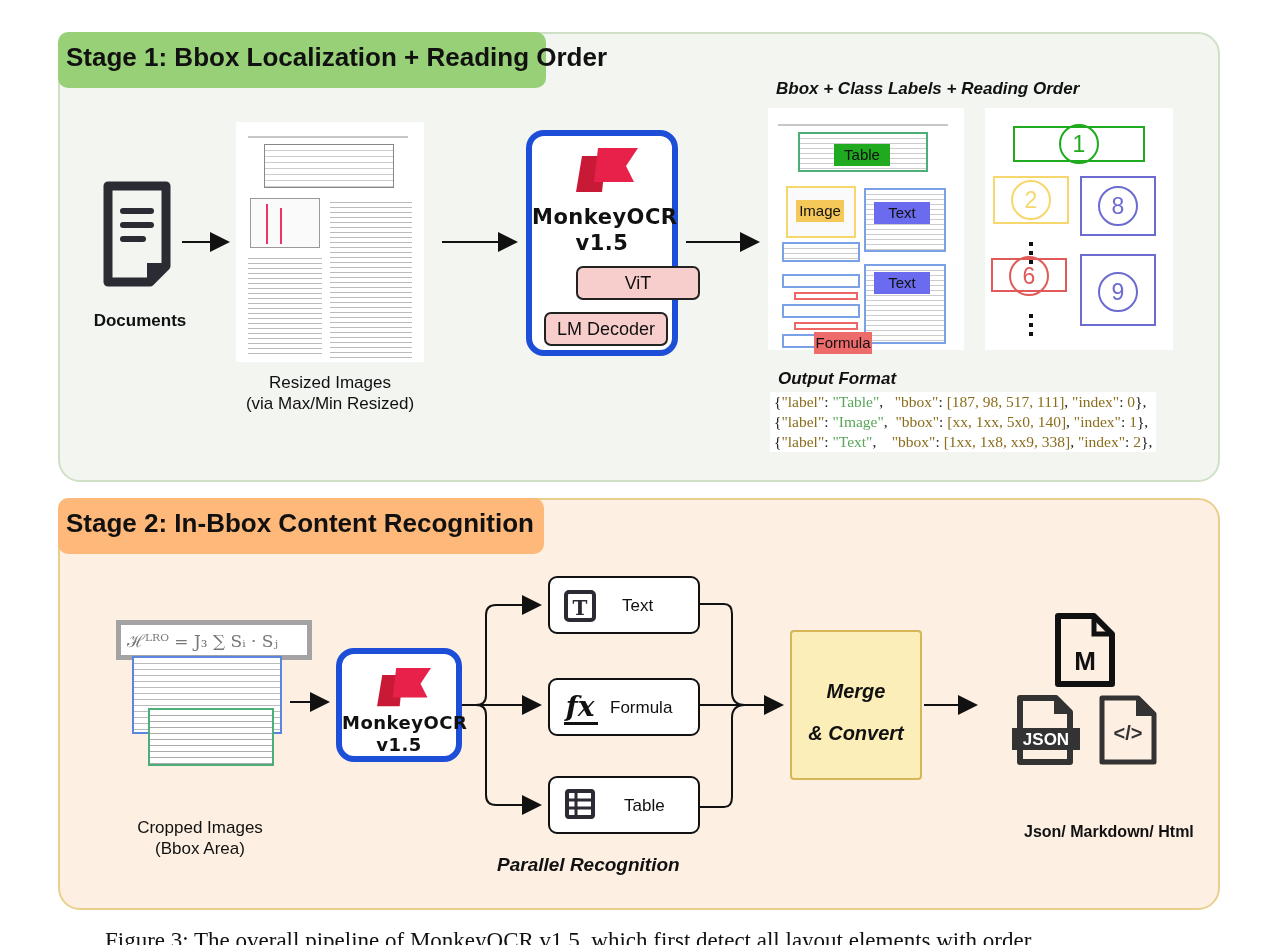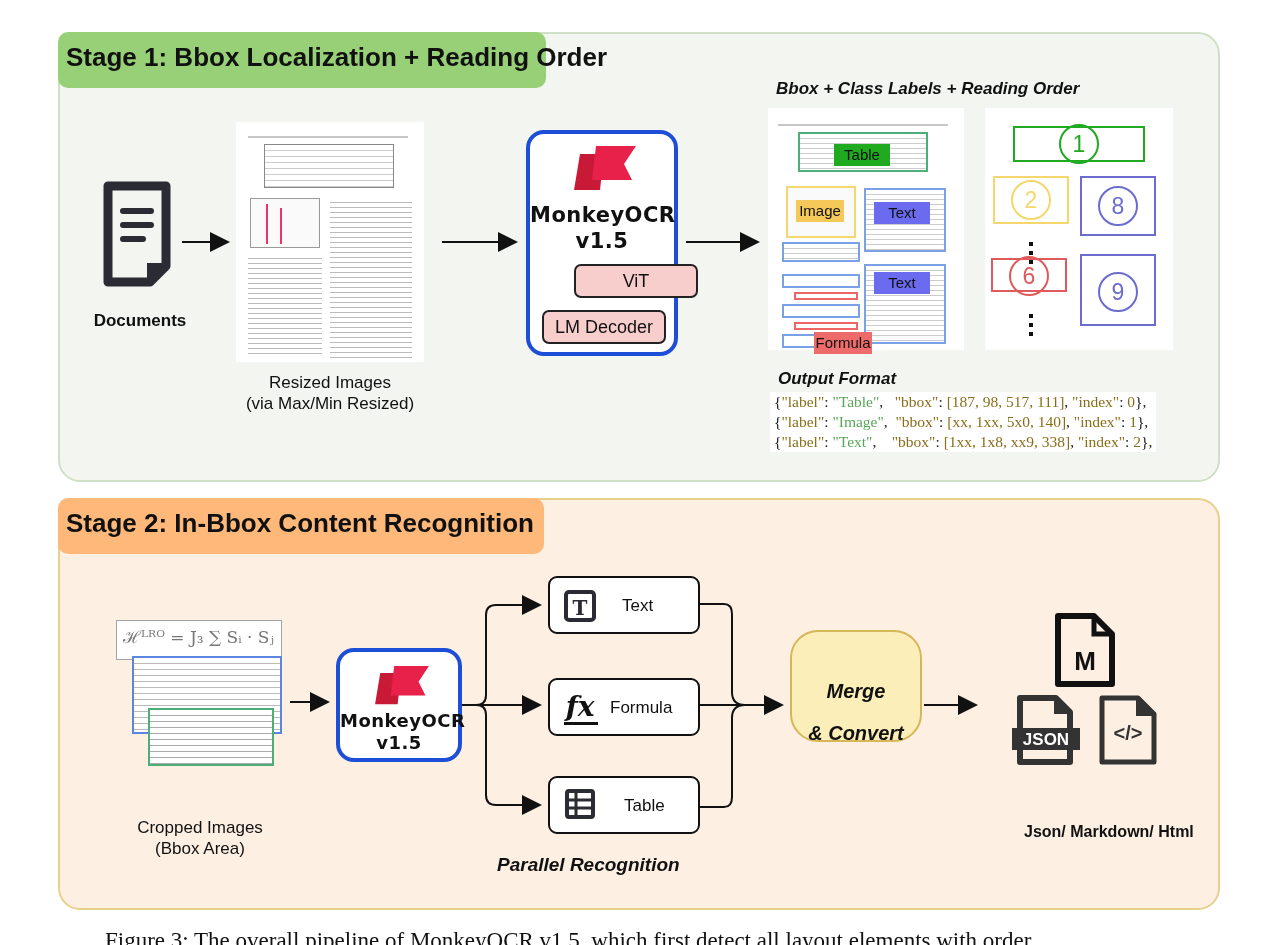--- a/index.html
+++ b/index.html
@@ -11,21 +11,21 @@
   .panel2 { left: 58px; top: 498px; width: 1162px; height: 412px; background: #fdf0e3; border: 2px solid #e8cf8c; border-radius: 22px; }
   .stage-title { position: absolute; font-weight: bold; font-size: 26px; padding: 10px 12px 0 8px; border-radius: 10px; color: #111; white-space: nowrap; }
   .st1 { left: 58px; top: 32px; width: 488px; height: 56px; background: #97d077; }
   .st2 { left: 58px; top: 498px; width: 486px; height: 56px; background: #fdb87a; }
 
   .label { position: absolute; text-align: center; font-size: 17px; line-height: 21px; color: #111; }
   .bold-label { font-weight: bold; }
   .italic-bold { font-weight: bold; font-style: italic; }
 
   
-  .monkey-box { position: absolute; background: #fff; border: 4px solid #1d4ed8; border-radius: 18px; text-align: center; }
+  .monkey-box { position: absolute; background: #fff; border: 6px solid #1d4ed8; border-radius: 18px; text-align: center; }
   .monkey-name { font-family: "DejaVu Sans", sans-serif; font-weight: bold; font-size: 21px; letter-spacing: 0.5px; line-height: 26px; }
   .pink-btn { position: absolute; left: 12px; width: 124px; height: 34px; background: #f8cecc; border: 2px solid #222; border-radius: 7px; font-size: 18px; line-height: 30px; text-align: center; }
 
   
   .doc-page { position: absolute; background: #fff; }
   .tline { position: absolute; height: 2px; background: #c7c7c7; }
   .tag { position: absolute; font-size: 15px; text-align: center; line-height: 22px; color: #111; }
   .bx { position: absolute; border: 2px solid; }
 
   .ro-box { position: absolute; border: 2px solid; }
@@ -33,21 +33,21 @@
   .vdots { position: absolute; width: 4px; }
   .vdots span { display: block; width: 4px; height: 4px; background: #111; margin-bottom: 5px; }
 
   .out-format { position: absolute; left: 770px; top: 392px; background: #fff; font-family: "Liberation Serif", serif; font-size: 15.5px; line-height: 20px; padding: 0 4px; color: #8a6d1a; white-space: pre; }
   .out-format .k { color: #8a6d1a; }
   .out-format .v { color: #5aa65a; }
   .out-format .p { color: #222; }
 
   .branch-box { position: absolute; left: 548px; width: 152px; height: 58px; background: #fff; border: 2px solid #111; border-radius: 9px; }
   .branch-label { position: absolute; font-size: 17px; line-height: 20px; }
-  .merge-box { position: absolute; left: 790px; top: 630px; width: 132px; height: 112px; background: #fbeeb8; border: 2px solid #d6b656; border-radius: 28px; text-align: center; }
+  .merge-box { position: absolute; left: 790px; top: 630px; width: 132px; height: 150px; background: #fbeeb8; border: 2px solid #d6b656; border-radius: 4px; text-align: center; }
   .merge-text { font-weight: bold; font-style: italic; font-size: 20px; line-height: 26px; margin-top: 46px; }
 
   .caption { position: absolute; left: 105px; top: 928px; font-family: "Liberation Serif", serif; font-size: 23px; color: #111; white-space: nowrap; }
   svg.overlay { position: absolute; left: 0; top: 0; }
 </style>
 </head>
 <body>
 
 <div class="abs panel1"></div>
 <div class="abs panel2"></div>
@@ -128,21 +128,21 @@
   <div class="vdots" style="left:44px;top:206px;">
       <span></span>
       <span></span>
       <span></span>
     </div>
 </div>
 
 <div class="abs italic-bold" style="left:778px;top:369px;font-size:17px;">Output Format</div>
 <div class="out-format" id="outfmt"><div><span class="p">{</span><span class="k">"label"</span><span class="p">: </span><span class="v">"Table"</span><span class="p">,   </span><span class="k">"bbox"</span><span class="p">: </span><span class="k b">[187, 98, 517, 111]</span><span class="p">, </span><span class="k">"index"</span><span class="p">: </span><span class="k ix">0</span><span class="p">},</span></div><div><span class="p">{</span><span class="k">"label"</span><span class="p">: </span><span class="v">"Image"</span><span class="p">,  </span><span class="k">"bbox"</span><span class="p">: </span><span class="k b">[xx, 1xx, 5x0, 140]</span><span class="p">, </span><span class="k">"index"</span><span class="p">: </span><span class="k ix">1</span><span class="p">},</span></div><div><span class="p">{</span><span class="k">"label"</span><span class="p">: </span><span class="v">"Text"</span><span class="p">,    </span><span class="k">"bbox"</span><span class="p">: </span><span class="k b">[1xx, 1x8, xx9, 338]</span><span class="p">, </span><span class="k">"index"</span><span class="p">: </span><span class="k ix">2</span><span class="p">},</span></div></div>
 
-<div class="abs" style="left:116px;top:620px;width:166px;height:40px;background:#fff;border:1px solid #a3a3a3;">
+<div class="abs" style="left:116px;top:620px;width:196px;height:40px;background:#fff;border:5px solid #a3a3a3;">
   <div style="font-family:'DejaVu Serif',serif;font-size:17px;color:#777;padding:4px 0 0 6px;white-space:nowrap;">ℋᴸᴿᴼ = J₃ ∑ Sᵢ · Sⱼ</div>
 </div>
 <div class="abs" style="left:132px;top:656px;width:150px;height:78px;background:repeating-linear-gradient(#fff 0 5px,#bbb 5px 6px);border:2px solid #5b86e0;"></div>
 <div class="abs" style="left:148px;top:708px;width:126px;height:58px;background:repeating-linear-gradient(#fff 0 5px,#aaa 5px 6px);border:2px solid #4caf7a;"></div>
 <div class="label" style="left:120px;top:817px;width:160px;">
   <div>Cropped Images</div>
   <div>(Bbox Area)</div>
 </div>
 
 <div class="monkey-box" style="left:336px;top:648px;width:126px;height:114px;">

